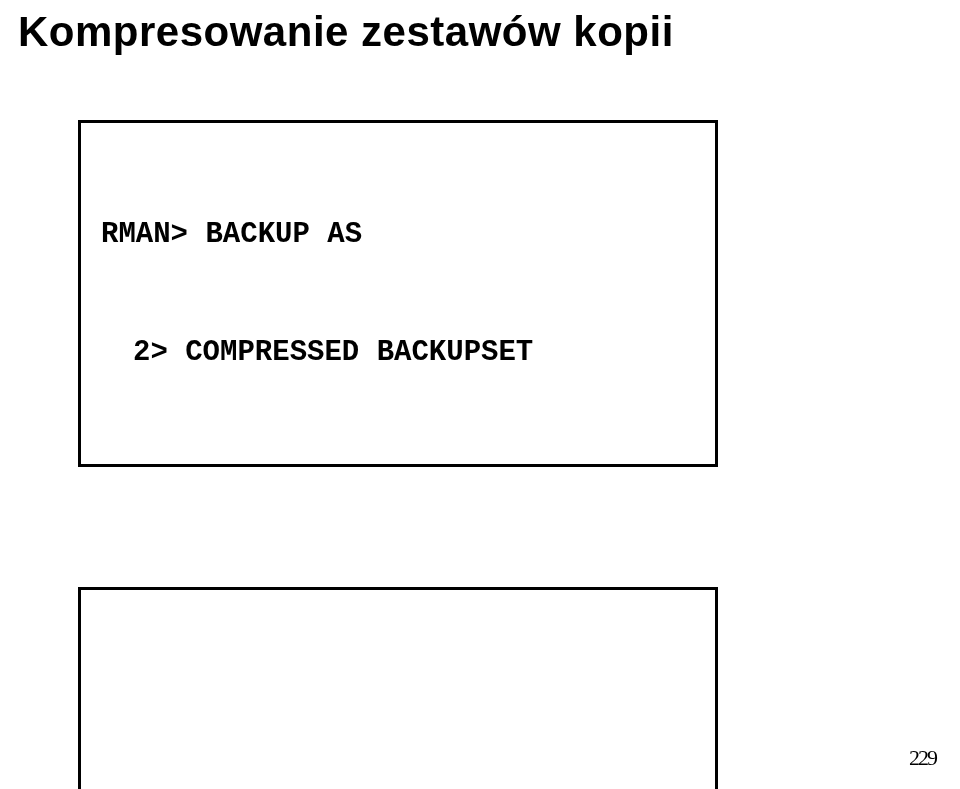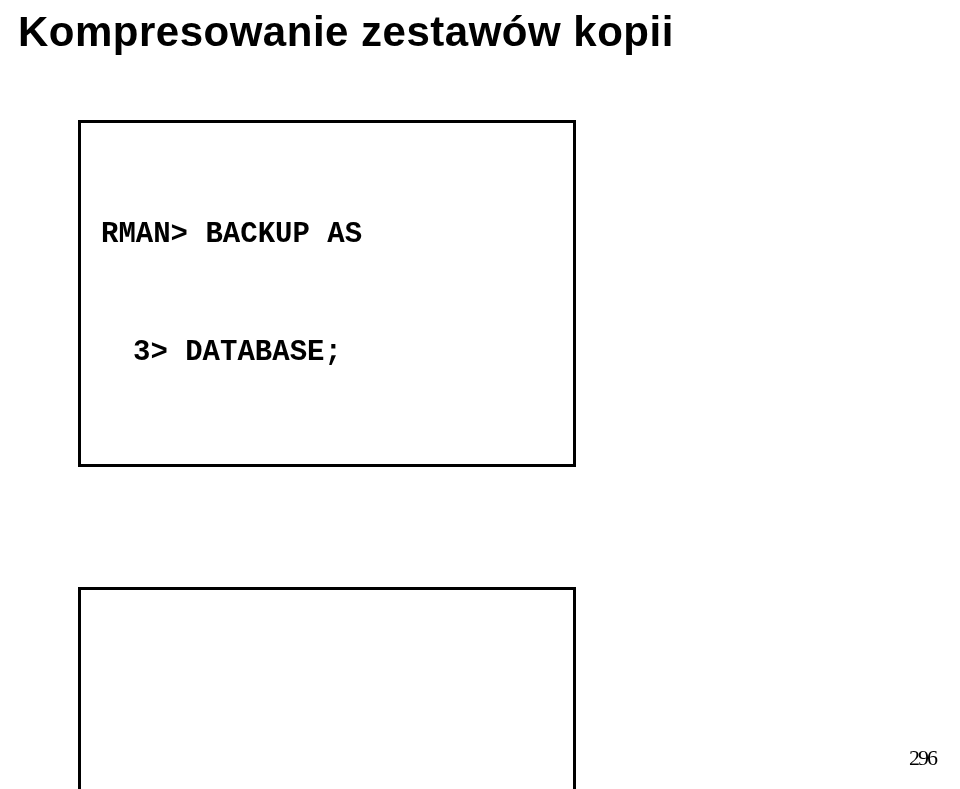--- a/index.html
+++ b/index.html
@@ -26,21 +26,21 @@
   }
   .code-box {
     border: 3px solid #000;
     margin-left: 60px;
     padding: 14px 20px 14px 20px;
     font-family: "Courier New", Courier, monospace;
     font-weight: bold;
     font-size: 29px;
     line-height: 1.35;
     white-space: pre;
-    width: 498px;
+    width: 640px;
     box-sizing: border-box;
   }
   .code-box.first {
     margin-bottom: 120px;
   }
   .code-line {
     display: block;
   }
   .indent1 { padding-left: 32px; }
   .page-num {
@@ -54,25 +54,25 @@
 </style>
 </head>
 <body>
 
 <div class="page">
 
   <h1 class="title">Kompresowanie zestawów kopii</h1>
 
   <div class="code-box first">
     <span class="code-line">RMAN&gt; BACKUP AS</span>
-    <span class="code-line indent1">3&gt; DATABASE;</span>
+    <span class="code-line indent1">2&gt; COMPRESSED BACKUPSET</span>
   </div>
 
   <div class="code-box">
     
     
     
     
   </div>
 
-  <div class="page-num">296</div>
+  <div class="page-num">229</div>
 
 </div>
 
 </body></html>

